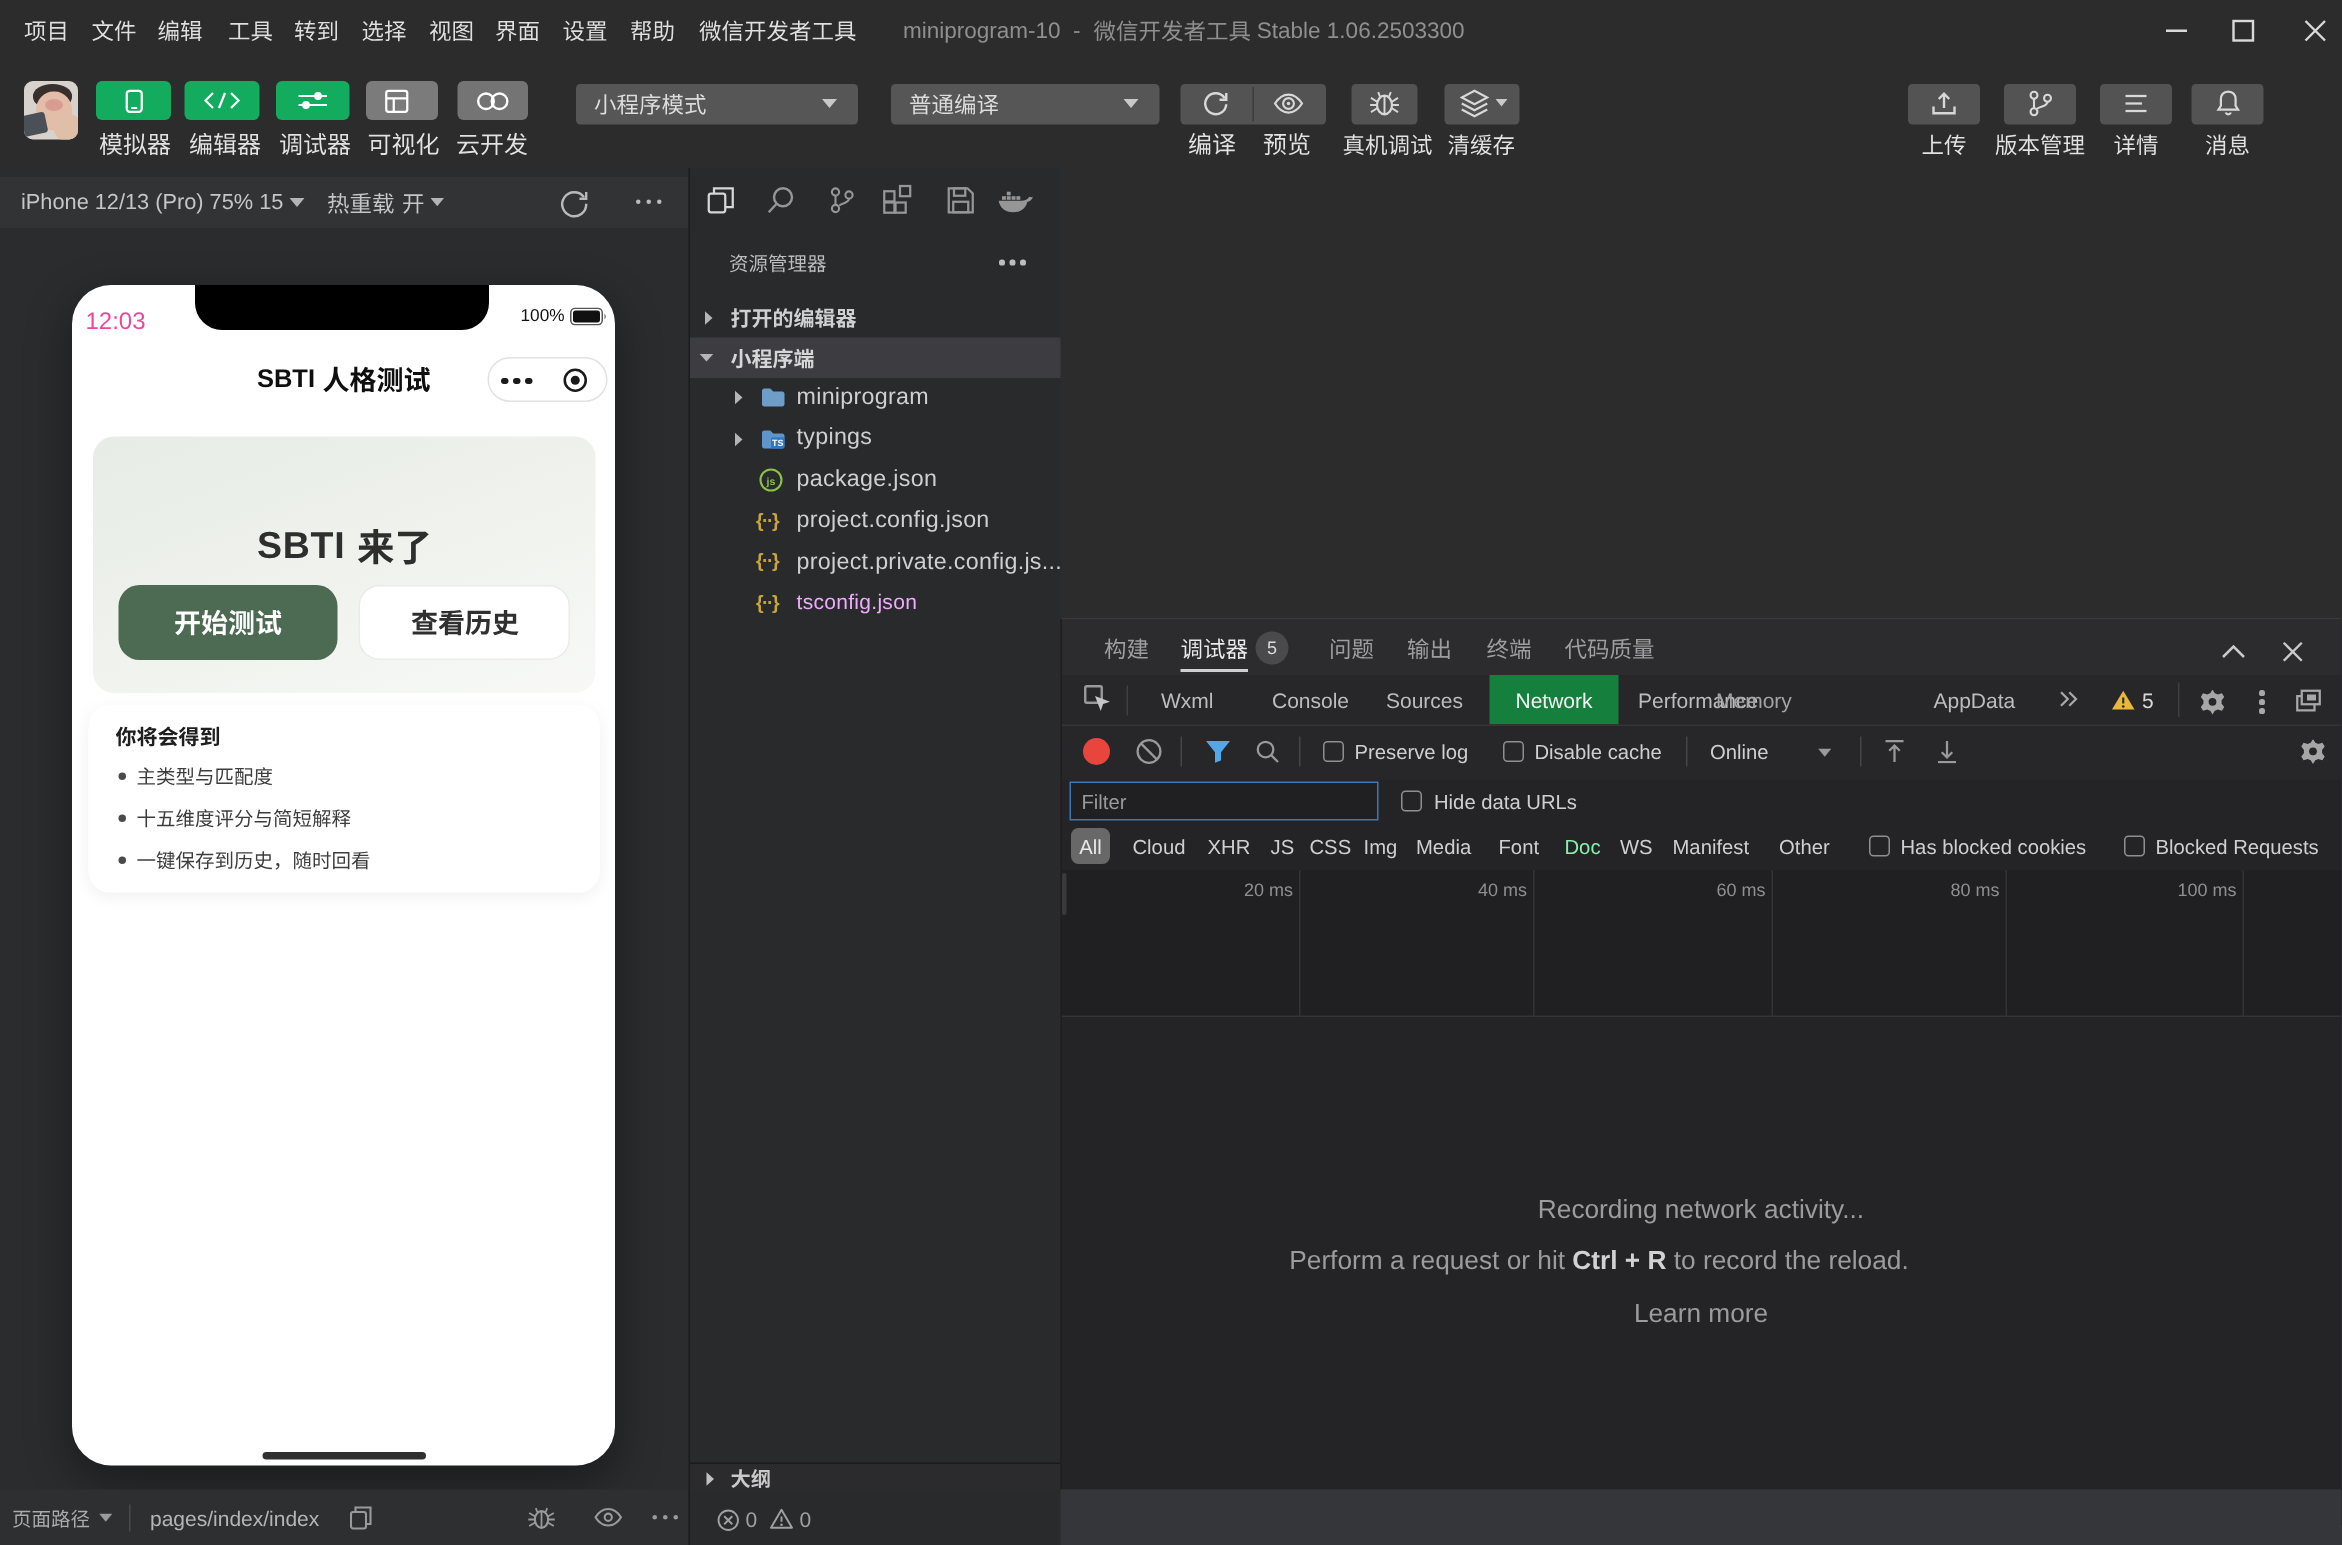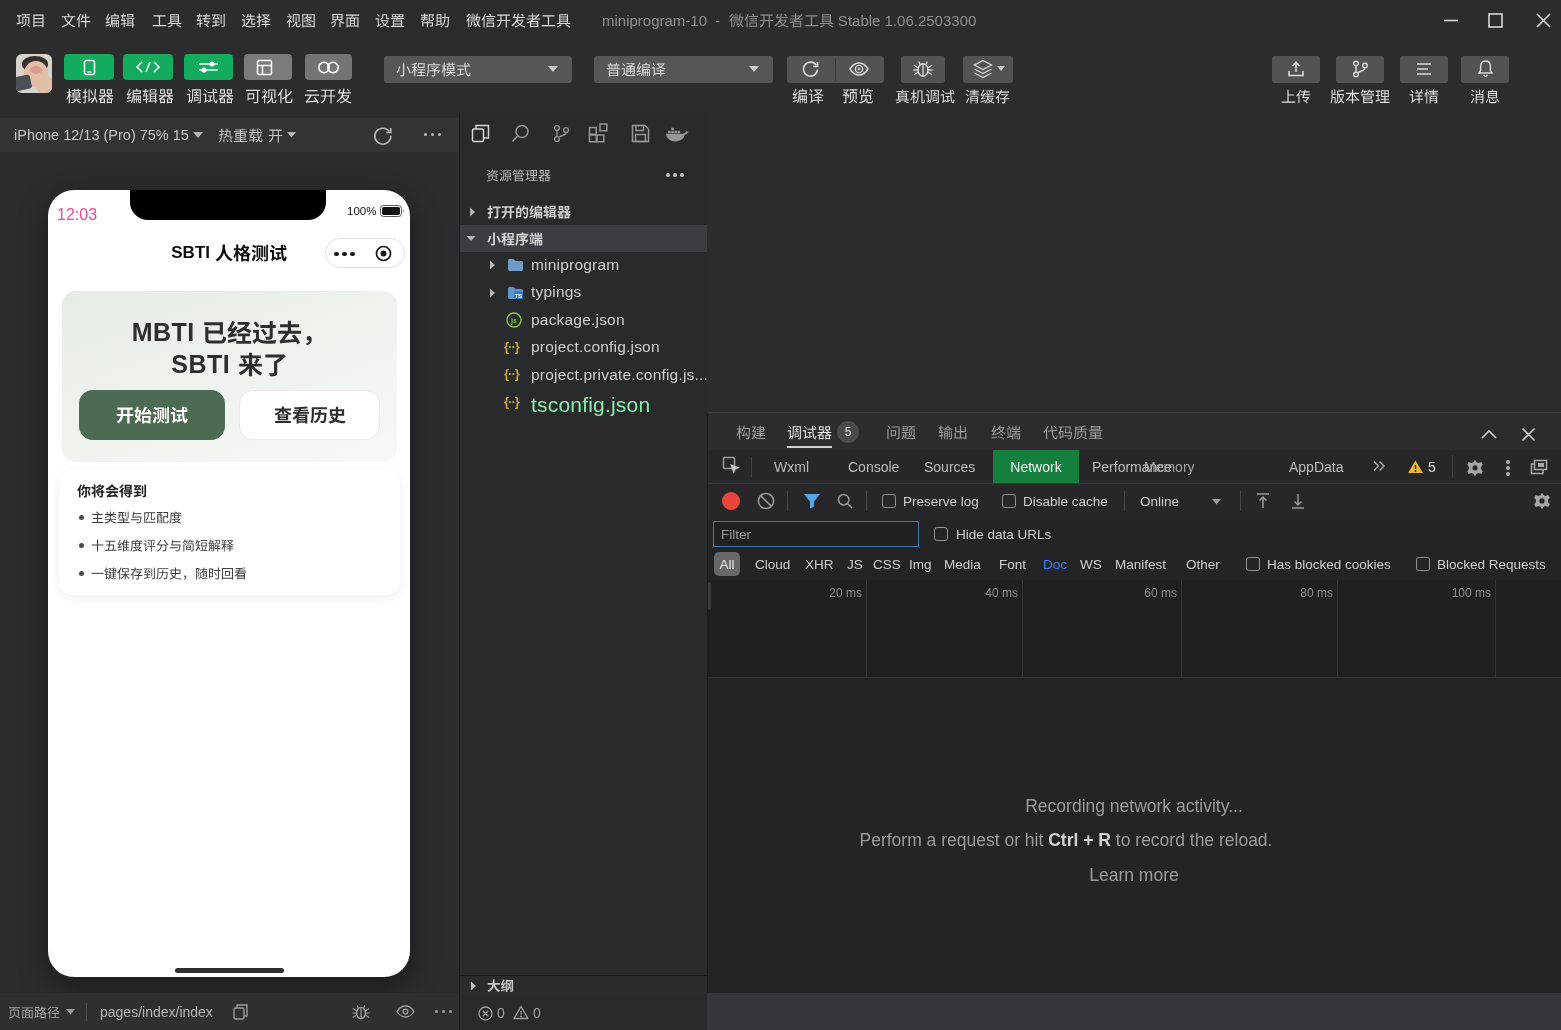--- a/index.html
+++ b/index.html
@@ -432,27 +432,20 @@
     <div class="ab" style="left:334px;top:251.5px;display:flex;gap:3.5px">
       <i style="width:4.5px;height:4.5px;border-radius:50%;background:#1a1a1a"></i>
       <i style="width:4.5px;height:4.5px;border-radius:50%;background:#1a1a1a"></i>
       <i style="width:4.5px;height:4.5px;border-radius:50%;background:#1a1a1a"></i>
     </div>
     <svg class="ic" style="left:375px;top:244.5px" width="17" height="17">
       <circle cx="8.5" cy="8.5" r="7" fill="none" stroke="#1a1a1a" stroke-width="1.7"></circle>
       <circle cx="8.5" cy="8.5" r="3" fill="#1a1a1a"></circle>
     </svg>
     <div class="ab" style="left:62px;top:291px;width:335px;height:171px;border-radius:14px;background:linear-gradient(160deg,#e7ece6 0%,#eef1ec 45%,#f8f9f7 100%)"></div>
-    <div class="ab" style="left:62px;top:317px;width:335px;height:31px;display:flex;justify-content:center;align-items:center;font-size:25px;font-weight:bold;color:#2e2e2e;white-space:nowrap;letter-spacing:.5px">MBTI&nbsp;<svg class="k " style="width:125px;height:25px;vertical-align:-0.12em;" viewBox="0 -880 5000 1000" fill="#2e2e2e">
-        <use href="#g64" x="0"></use>
-        <use href="#g65" x="1000"></use>
-        <use href="#g66" x="2000"></use>
-        <use href="#g67" x="3000"></use>
-        <use href="#g68" x="4000"></use>
-      </svg></div>
     <div class="ab" style="left:62px;top:349px;width:335px;height:31px;display:flex;justify-content:center;align-items:center;font-size:25px;font-weight:bold;color:#2e2e2e;white-space:nowrap;letter-spacing:.5px">SBTI&nbsp;<svg class="k " style="width:50px;height:25px;vertical-align:-0.12em;" viewBox="0 -880 2000 1000" fill="#2e2e2e">
         <use href="#g69" x="0"></use>
         <use href="#g70" x="1000"></use>
       </svg></div>
     <div class="ab" style="left:79px;top:390px;width:146px;height:50px;background:#4c6b52;border-radius:14px"></div>
     <svg class="k " style="width:72px;height:18px;position:absolute;left:116px;top:406px;" viewBox="0 -880 4000 1000" fill="#ffffff">
       <use href="#g71" x="0"></use>
       <use href="#g72" x="1000"></use>
       <use href="#g62" x="2000"></use>
       <use href="#g63" x="3000"></use>
@@ -627,21 +620,21 @@
     <svg class="ic" style="left:506px;top:312px" width="16" height="16">
       <circle cx="8" cy="8" r="7" fill="none" stroke="#8bc348" stroke-width="1.4"></circle>
       <text x="8" y="11" font-family="Liberation Sans" font-size="7" font-weight="bold" fill="#8bc348" text-anchor="middle">js</text>
     </svg>
     <div class="lbl" style="left:531px;top:310.5px;font-size:15.5px;color:#cfcfcf;letter-spacing:.2px">package.json</div>
     <div class="lbl" style="left:504px;top:338.5px;font-size:13px;font-weight:bold;color:#c9a63a;letter-spacing:-1px">{··}</div>
     <div class="lbl" style="left:531px;top:338.0px;font-size:15.5px;color:#cfcfcf;letter-spacing:.2px">project.config.json</div>
     <div class="lbl" style="left:504px;top:366px;font-size:13px;font-weight:bold;color:#c9a63a;letter-spacing:-1px">{··}</div>
     <div class="lbl" style="left:531px;top:365.5px;font-size:15.5px;color:#cfcfcf;letter-spacing:.2px">project.private.config.js...</div>
     <div class="lbl" style="left:504px;top:393.5px;font-size:13px;font-weight:bold;color:#c9a63a;letter-spacing:-1px">{··}</div>
-    <div class="lbl" style="left:531px;top:393.0px;font-size:21px;color:#86efac;letter-spacing:.2px">tsconfig.json</div>
+    <div class="lbl" style="left:531px;top:393.0px;font-size:14px;color:#f0abfc;letter-spacing:.2px">tsconfig.json</div>
     <div class="ab" style="left:460px;top:975px;width:247px;height:1px;background:#1a1a1a"></div>
     <div class="ab" style="left:460px;top:976px;width:247px;height:18px;background:#2b2b2d"></div>
     <svg class="ic" style="left:470px;top:980.5px" width="7" height="10">
       <path d="M1 0.5 L6 5 L1 9.5 Z" fill="#c0c0c0"></path>
     </svg>
     <svg class="k " style="width:27px;height:13.5px;position:absolute;left:487px;top:978.75px;" viewBox="0 -880 2000 1000" fill="#c9c9c9">
       <use href="#g122" x="0"></use>
       <use href="#g123" x="1000"></use>
     </svg>
     <svg class="ic" style="left:478px;top:1006px" width="15" height="15">
@@ -771,21 +764,21 @@
     <div class="cb" style="left:934px;top:527px"></div>
     <div class="lbl" style="left:956px;top:527px;font-size:13.5px;color:#cfcfcf">Hide data URLs</div>
     <div class="ab" style="left:714px;top:552px;width:26px;height:24px;background:#686868;border-radius:5px;display:flex;align-items:center;justify-content:center;font-size:13.5px;color:#e8e8e8">All</div>
     <div class="lbl" style="left:755px;top:557px;font-size:13.5px;color:#cfcfcf">Cloud</div>
     <div class="lbl" style="left:805px;top:557px;font-size:13.5px;color:#cfcfcf">XHR</div>
     <div class="lbl" style="left:847px;top:557px;font-size:13.5px;color:#cfcfcf">JS</div>
     <div class="lbl" style="left:873px;top:557px;font-size:13.5px;color:#cfcfcf">CSS</div>
     <div class="lbl" style="left:909px;top:557px;font-size:13.5px;color:#cfcfcf">Img</div>
     <div class="lbl" style="left:944px;top:557px;font-size:13.5px;color:#cfcfcf">Media</div>
     <div class="lbl" style="left:999px;top:557px;font-size:13.5px;color:#cfcfcf">Font</div>
-    <div class="lbl" style="left:1043px;top:557px;font-size:13.5px;color:#3b82f6">Doc</div>
+    <div class="lbl" style="left:1043px;top:557px;font-size:13.5px;color:#86efac">Doc</div>
     <div class="lbl" style="left:1080px;top:557px;font-size:13.5px;color:#cfcfcf">WS</div>
     <div class="lbl" style="left:1115px;top:557px;font-size:13.5px;color:#cfcfcf">Manifest</div>
     <div class="lbl" style="left:1186px;top:557px;font-size:13.5px;color:#cfcfcf">Other</div>
     <div class="cb" style="left:1246px;top:557px"></div>
     <div class="lbl" style="left:1267px;top:557px;font-size:13.5px;color:#cfcfcf">Has blocked cookies</div>
     <div class="cb" style="left:1416px;top:557px"></div>
     <div class="lbl" style="left:1437px;top:557px;font-size:13.5px;color:#cfcfcf">Blocked Requests</div>
     <div class="ab" style="left:708px;top:580px;width:853px;height:98px;background:#202022;border-bottom:1px solid #343436"></div>
     <div class="ab" style="left:866px;top:580px;width:1px;height:98px;background:#333335"></div>
     <div class="lbl" style="left:818px;top:586px;width:44px;text-align:right;font-size:12px;color:#8f8f8f">20&nbsp;ms</div>

